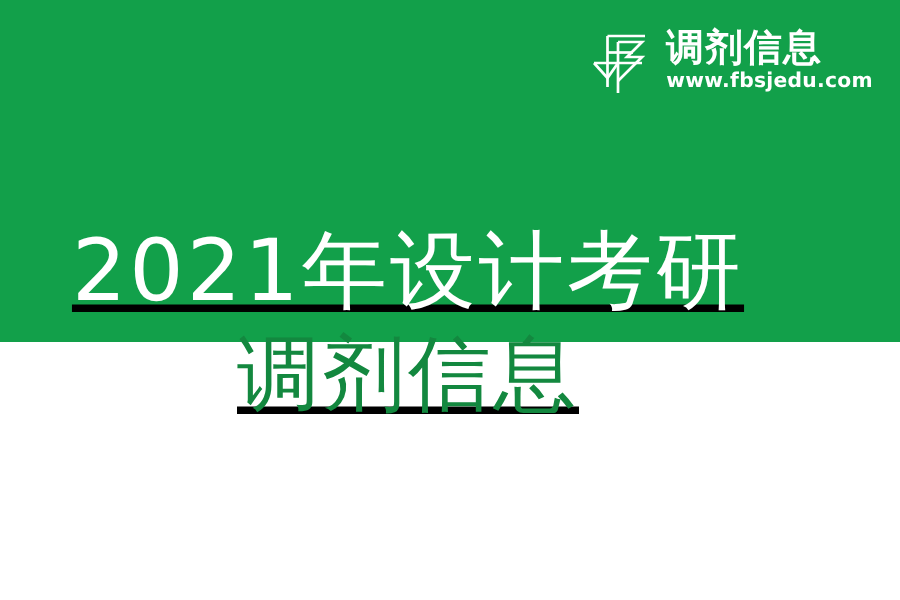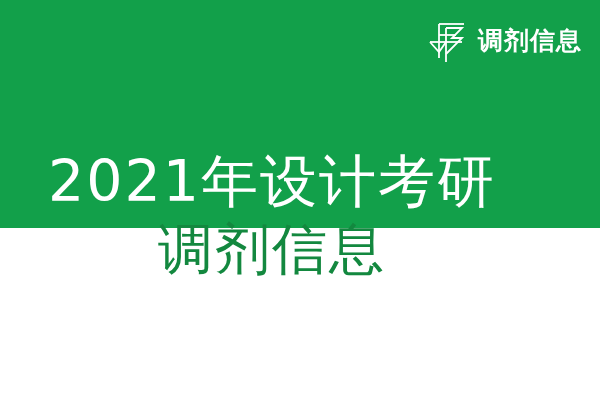--- a/index.html
+++ b/index.html
@@ -69,20 +69,21 @@
     white-space: nowrap;
     margin-top: 2px;
   }
   
   .headline {
     position: absolute;
     left: 0;
     top: 148px;
     width: 544px;
     text-align: center;
+    text-decoration: underline;
   }
   .headline-line1 {
     display: block;
     color: #ffffff;
     font-family: "DejaVu Sans", "Liberation Sans", sans-serif;
     font-size: 57px;
     line-height: 66px;
     font-weight: 400;
     letter-spacing: 2px;
     white-space: nowrap;
@@ -113,20 +114,21 @@
         <path d="M11 6 L11 40"></path>
         <path d="M11 17 L28 17"></path>
         <path d="M18 10 L18 44"></path>
         <path d="M18 10 L34 10 L24 20 L34 20 L18 36"></path>
         <path d="M2 24 L34 24"></path>
         <path d="M2 24 L11 34 L18 24"></path>
       </g>
     </svg>
     <div class="logo-textblock">
       <span class="logo-cn">调剂信息</span>
+      <span class="logo-url">www.fbsjedu.com</span>
     </div>
   </div>
 
   <div class="headline">
     <span class="headline-line1">2021年设计考研</span>
     <span class="headline-line2">调剂信息</span>
   </div>
 
 </div>
 

